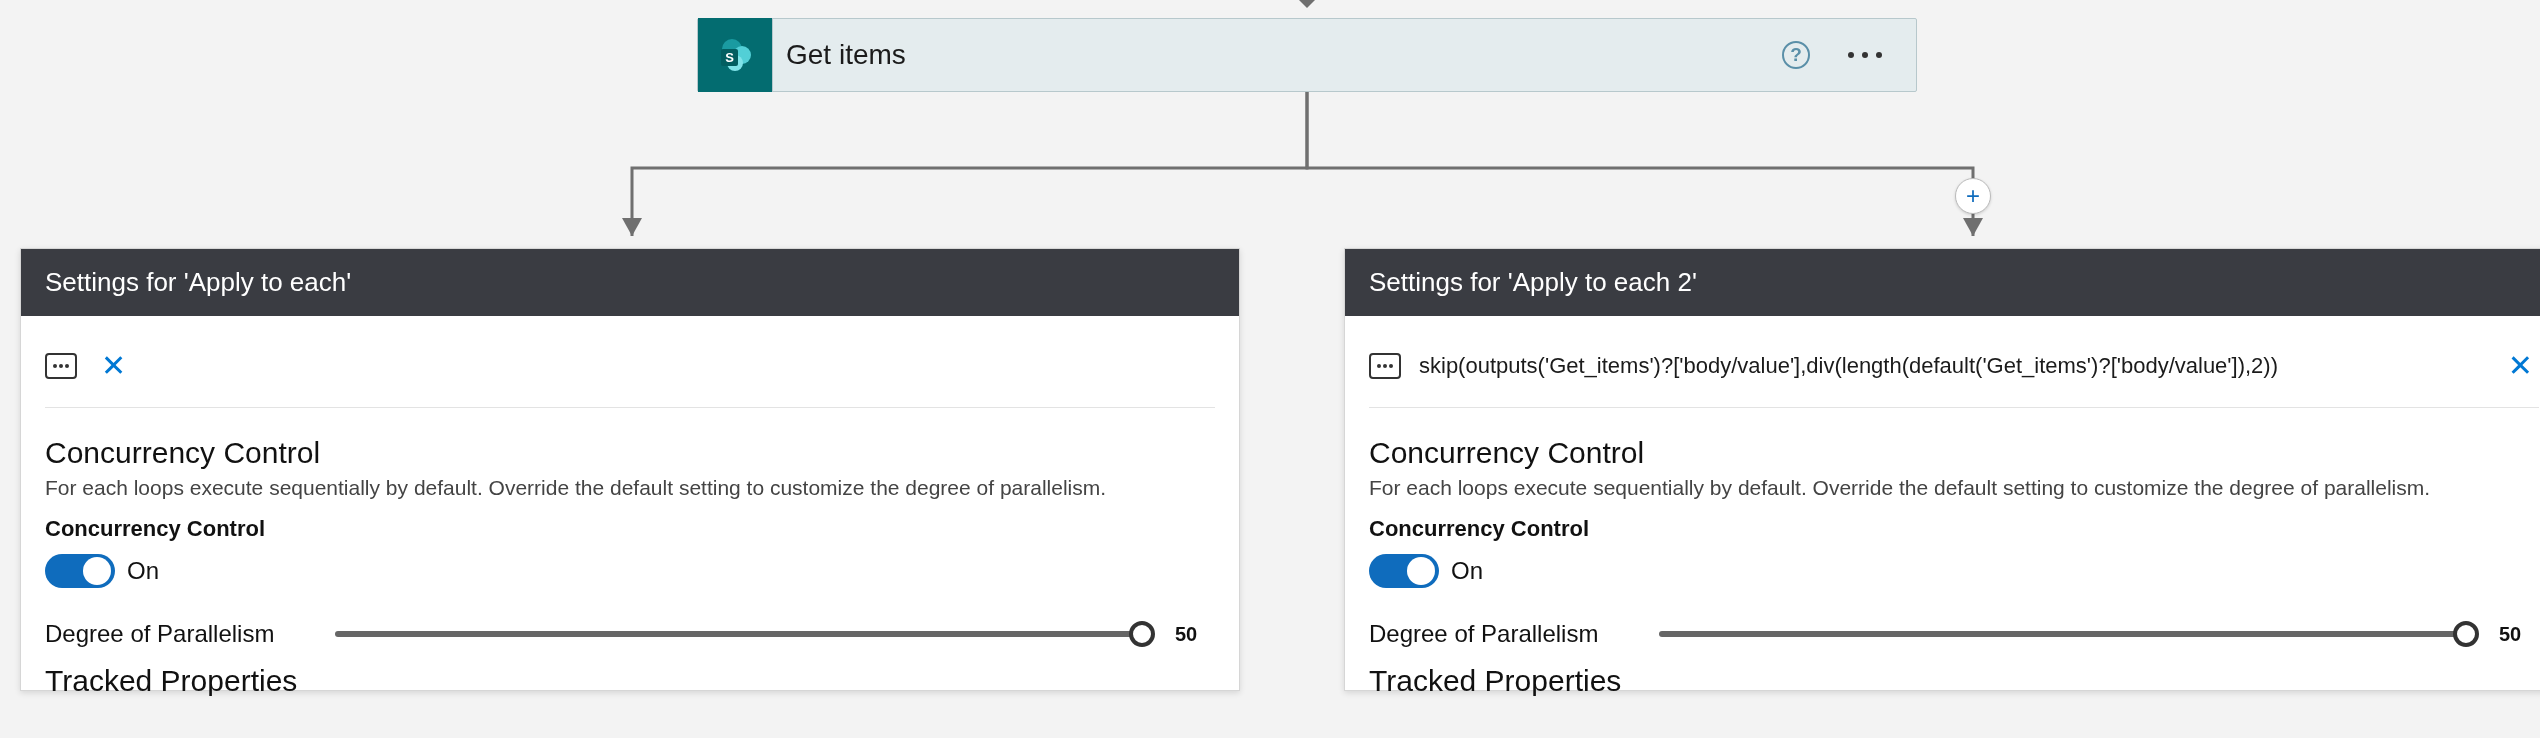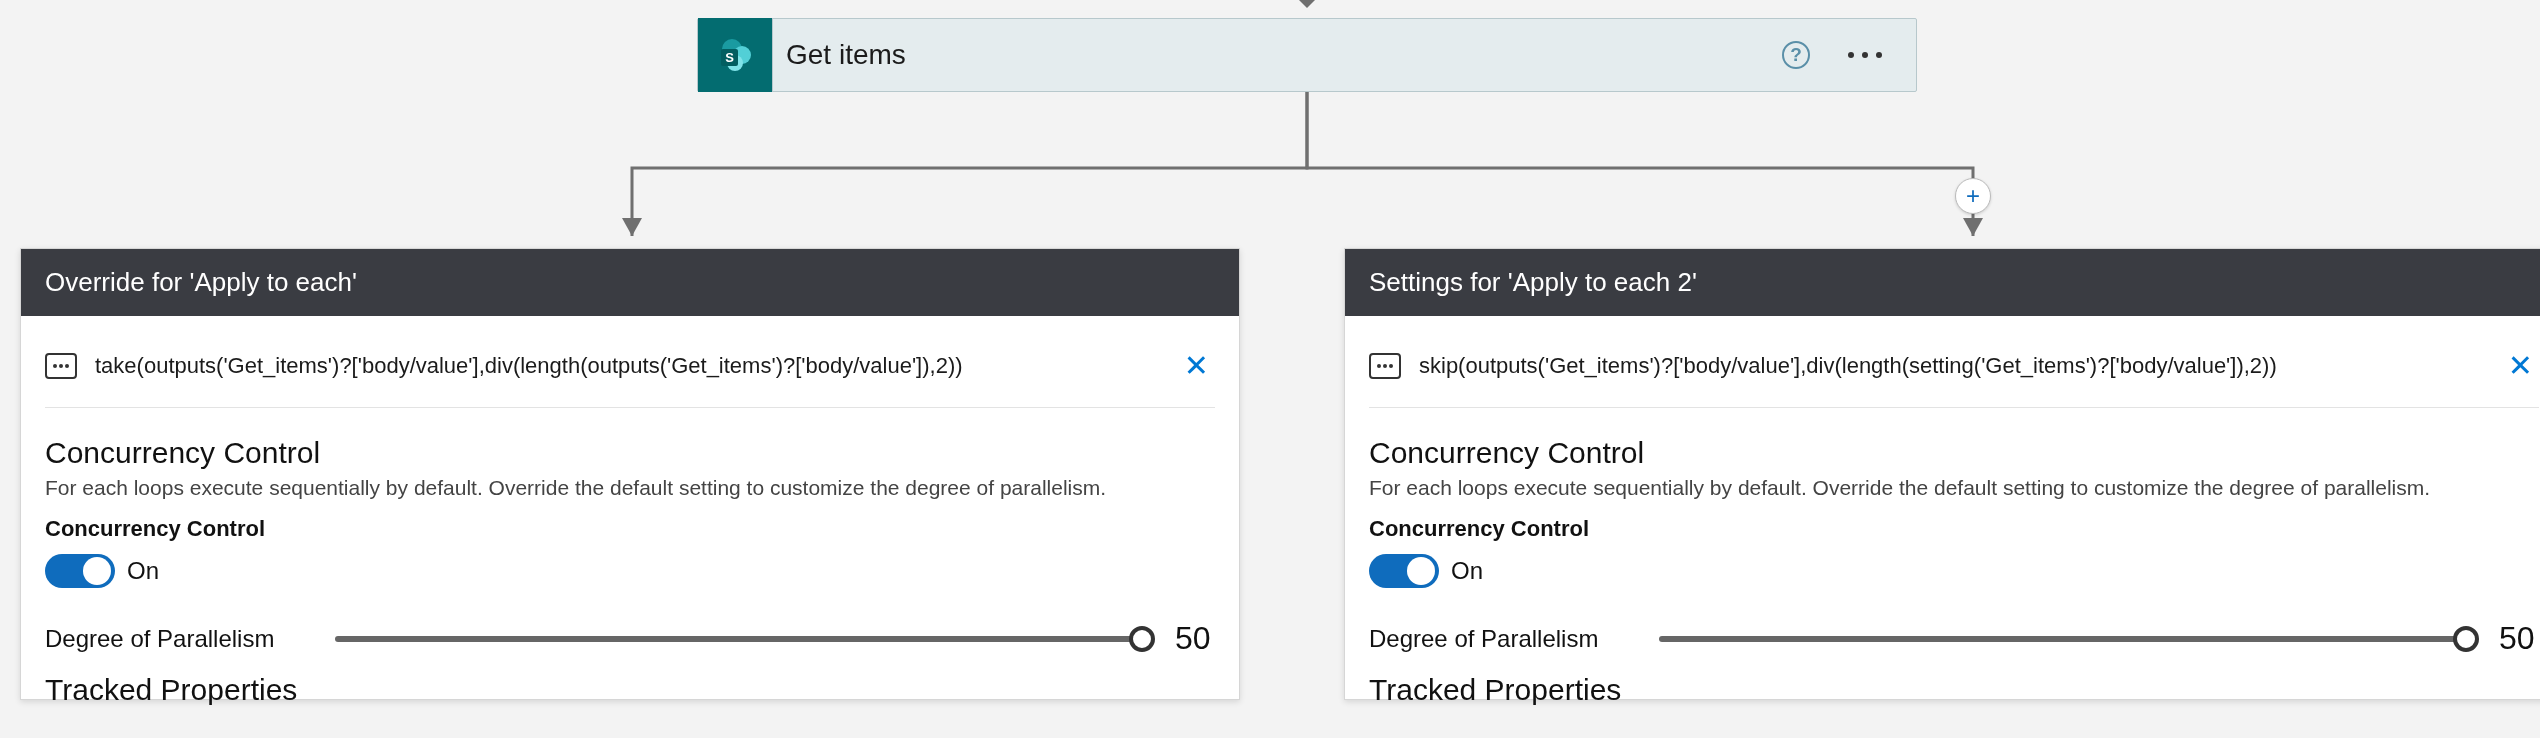--- a/index.html
+++ b/index.html
@@ -206,21 +206,21 @@
     position: relative;
   }
   .slider-thumb {
     position:absolute; right:-10px; top:50%;
     transform: translateY(-50%);
     width: 26px; height:26px;
     background:#fff;
     border: 4px solid #333;
     border-radius:50%;
   }
-  .slider-value { font-size:32px; min-width:40px; }
+  .slider-value { font-size:20px; min-width:40px;font-weight:bold; }
 
   .tracked {
     font-size: 30px;
     margin-top: 16px;
     margin-bottom: -6px;
     overflow:hidden;
     height: 32px; 
   }
 </style>
 </head>
@@ -250,29 +250,28 @@
 <svg class="connectors">
   <path d="M1307 92 L1307 168 L632 168 L632 236" stroke="#6f6f6f" stroke-width="3" fill="none"></path>
   <path d="M1307 92 L1307 168 L1973 168 L1973 236" stroke="#6f6f6f" stroke-width="3" fill="none"></path>
   <polygon points="632,236 622,218 642,218" fill="#6f6f6f"></polygon>
   <polygon points="1973,236 1963,218 1983,218" fill="#6f6f6f"></polygon>
 </svg>
 
 <div class="add-node">+</div>
 
 <div class="panel left">
-  <div class="panel-header">Override for 'Apply to each'</div>
+  <div class="panel-header">Settings for 'Apply to each'</div>
   <div class="panel-body">
     <div class="expr-row">
       <div class="expr-icon">
           <span></span>
           <span></span>
           <span></span>
         </div>
-      <div class="expr-text">take(outputs('Get_items')?['body/value'],div(length(outputs('Get_items')?['body/value']),2))</div>
       <div class="close-x">✕</div>
     </div>
 
     <div class="section-title">Concurrency Control</div>
     <div class="section-desc">For each loops execute sequentially by default. Override the default setting to customize the degree of parallelism.</div>
     <div class="sub-label">Concurrency Control</div>
 
     <div class="toggle-row">
       <div class="toggle"></div>
       <div class="toggle-label">On</div>
@@ -292,21 +291,21 @@
 
 <div class="panel right">
   <div class="panel-header">Settings for 'Apply to each 2'</div>
   <div class="panel-body">
     <div class="expr-row">
       <div class="expr-icon">
           <span></span>
           <span></span>
           <span></span>
         </div>
-      <div class="expr-text">skip(outputs('Get_items')?['body/value'],div(length(setting('Get_items')?['body/value']),2))</div>
+      <div class="expr-text">skip(outputs('Get_items')?['body/value'],div(length(default('Get_items')?['body/value']),2))</div>
       <div class="close-x">✕</div>
     </div>
 
     <div class="section-title">Concurrency Control</div>
     <div class="section-desc">For each loops execute sequentially by default. Override the default setting to customize the degree of parallelism.</div>
     <div class="sub-label">Concurrency Control</div>
 
     <div class="toggle-row">
       <div class="toggle"></div>
       <div class="toggle-label">On</div>

